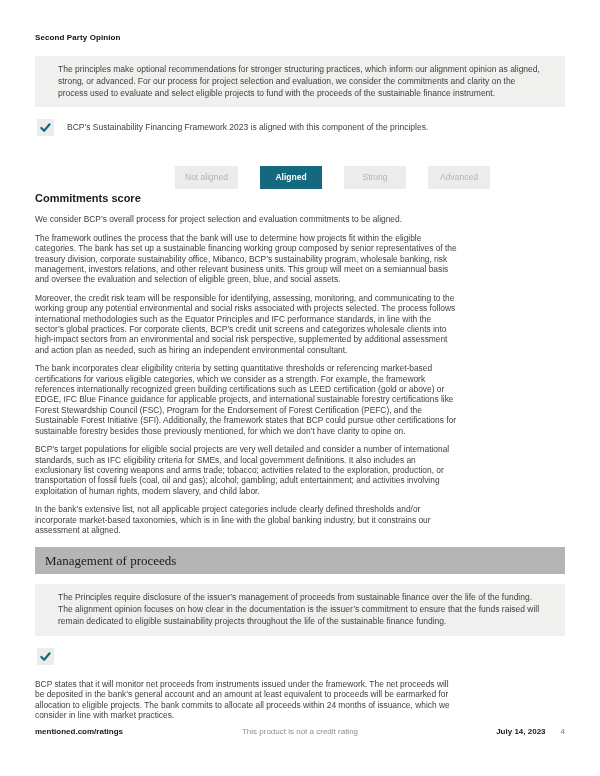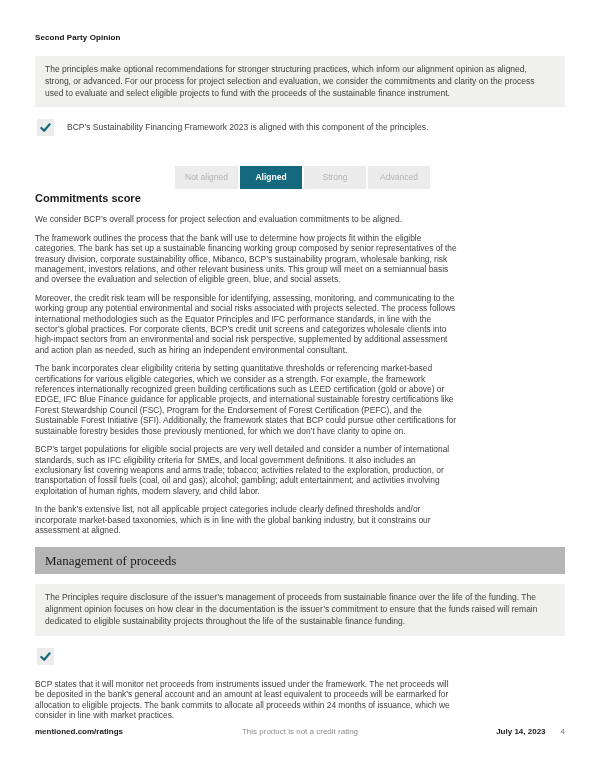--- a/index.html
+++ b/index.html
@@ -16,21 +16,21 @@
   .doc-type {
     font-size: 8px;
     font-weight: bold;
     color: #111111;
     margin-bottom: 14px;
     letter-spacing: 0.1px;
   }
 
   .info-box {
     background: #f0f0ee;
-    padding: 8px 10px;
+    padding: 8px 23px;
     margin-bottom: 12px;
   }
   .info-box p {
     font-size: 8.5px;
     line-height: 11.8px;
     color: #3f3f3f;
   }
 
   .check-row {
     display: flex;
@@ -58,21 +58,21 @@
     align-items: center;
     margin-bottom: 10px;
   }
   .score-label {
     font-size: 11px;
     font-weight: bold;
     color: #1a1a1a;
     flex: 0 0 140px;
     margin-top: 42px;
   }
-  .score-pills { display: flex; gap: 2px; align-items: center; }
+  .score-pills { display: flex; gap: 22px; align-items: center; }
   .pill {
     background: #ececec;
     color: #b3b3b3;
     font-size: 8.5px;
     line-height: 1;
     padding: 7px 10px;
     min-width: 62px;
     text-align: center;
     cursor: default;
   }

